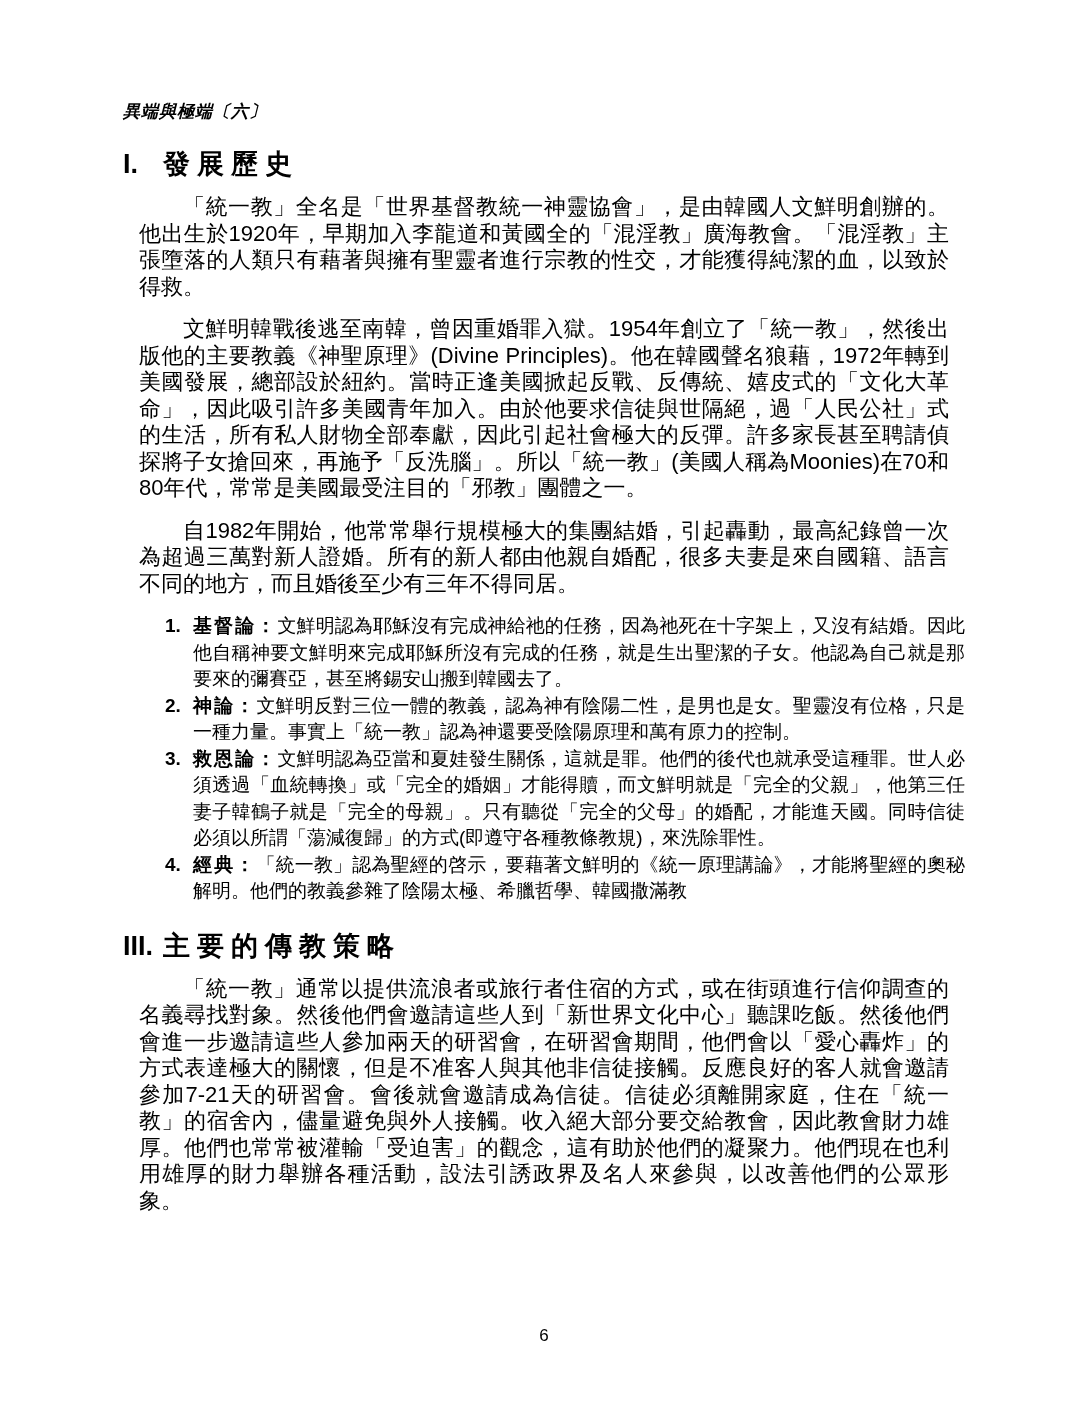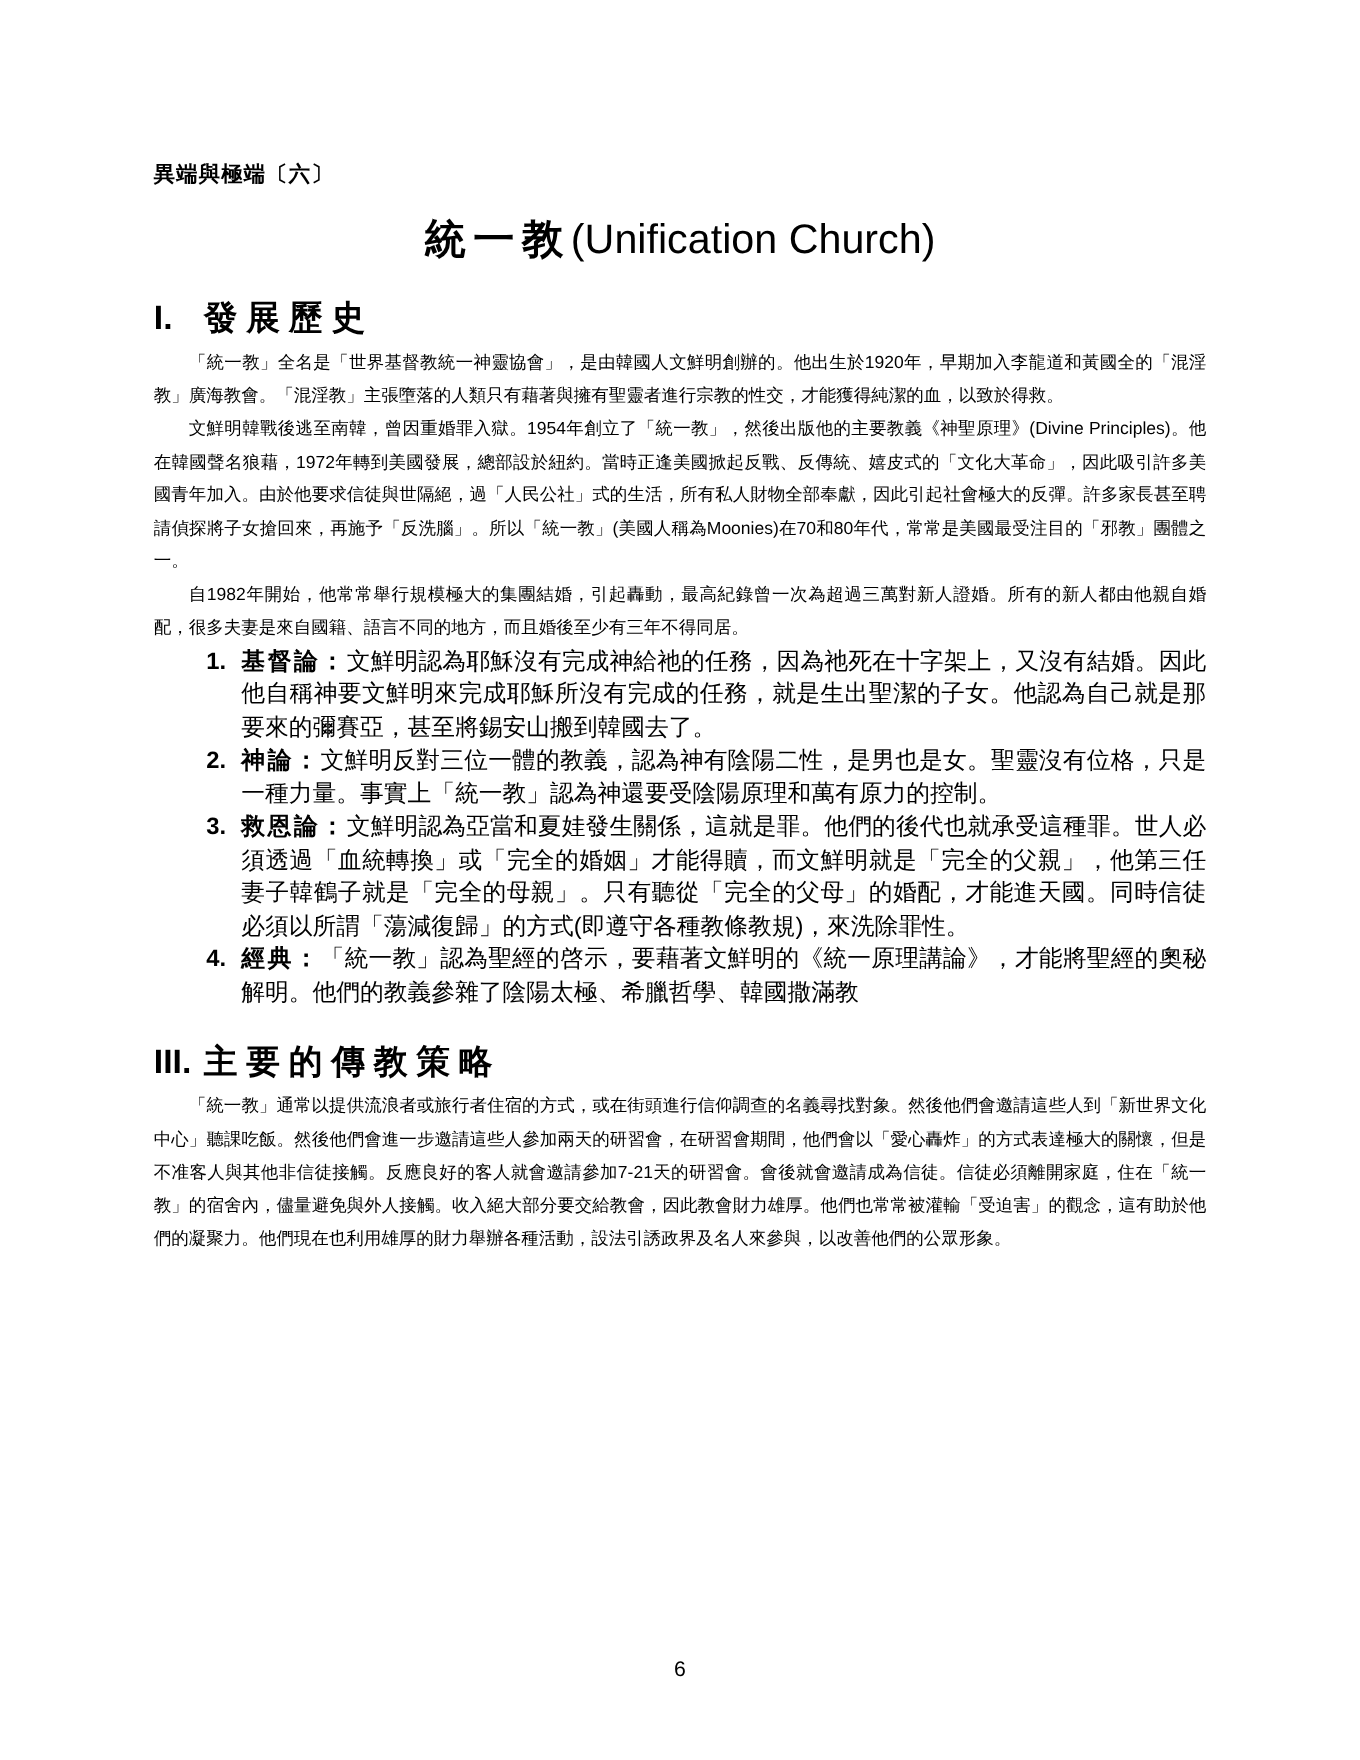--- a/index.html
+++ b/index.html
@@ -10,22 +10,22 @@
     background:#ffffff;
     box-sizing:border-box;
     padding:100px 123px 0 123px;
     color:#000;
     font-family:"Liberation Sans", sans-serif;
     overflow:hidden;
   }
   .doc-header{
     font-size:17px;
     font-weight:bold;
+    font-style:italic;
     letter-spacing:1px;
-    margin-top:28px;
   }
   .title{
     margin:18px 0 0 0;
     text-align:center;
     font-weight:normal;
     font-size:33px;
     line-height:44px;
   }
   .title .title-zh{
     font-weight:bold;
@@ -43,22 +43,22 @@
   .section-heading .sec-num{
     display:inline-block;
     min-width:40px;
     font-weight:bold;
   }
   .section-heading .sec-title{
     font-weight:bold;
     letter-spacing:7px;
   }
   .body-para{
-    margin:0;
-    font-size:14px;
+    margin:16px;
+    font-size:22px;
     line-height:26.5px;
     text-align:justify;
     text-indent:2em;
     text-justify:inter-ideograph;
   }
   .error-list{
     list-style:none;
     margin:2px 0 0 0;
     padding:0;
   }
@@ -87,21 +87,20 @@
     font-size:17px;
   }
 </style>
 </head>
 <body>
 
 <div class="page">
 
   <div class="doc-header">異端與極端〔六〕</div>
 
-  <h1 class="title"><span class="title-zh">統一教</span><span class="title-en">(Unification Church)</span></h1>
 
   <div class="section-heading"><span class="sec-num">I.</span><span class="sec-title">發展歷史</span></div>
 
   <p class="body-para">「統一教」全名是「世界基督教統一神靈協會」，是由韓國人文鮮明創辦的。他出生於1920年，早期加入李龍道和黃國全的「混淫教」廣海教會。「混淫教」主張墮落的人類只有藉著與擁有聖靈者進行宗教的性交，才能獲得純潔的血，以致於得救。</p>
   <p class="body-para">文鮮明韓戰後逃至南韓，曾因重婚罪入獄。1954年創立了「統一教」，然後出版他的主要教義《神聖原理》(Divine Principles)。他在韓國聲名狼藉，1972年轉到美國發展，總部設於紐約。當時正逢美國掀起反戰、反傳統、嬉皮式的「文化大革命」，因此吸引許多美國青年加入。由於他要求信徒與世隔絕，過「人民公社」式的生活，所有私人財物全部奉獻，因此引起社會極大的反彈。許多家長甚至聘請偵探將子女搶回來，再施予「反洗腦」。所以「統一教」(美國人稱為Moonies)在70和80年代，常常是美國最受注目的「邪教」團體之一。</p>
   <p class="body-para">自1982年開始，他常常舉行規模極大的集團結婚，引起轟動，最高紀錄曾一次為超過三萬對新人證婚。所有的新人都由他親自婚配，很多夫妻是來自國籍、語言不同的地方，而且婚後至少有三年不得同居。</p>
 
 
   <ol class="error-list">
     <li><span class="li-num">1.</span><span class="li-term">基督論：</span><span class="li-text">文鮮明認為耶穌沒有完成神給祂的任務，因為祂死在十字架上，又沒有結婚。因此他自稱神要文鮮明來完成耶穌所沒有完成的任務，就是生出聖潔的子女。他認為自己就是那要來的彌賽亞，甚至將錫安山搬到韓國去了。</span></li>

